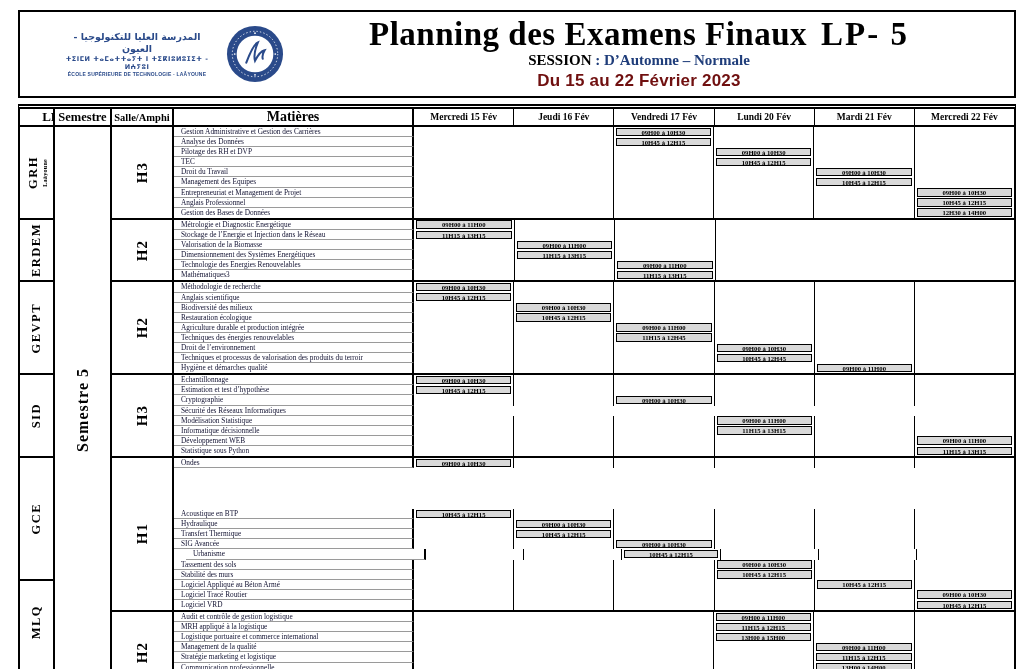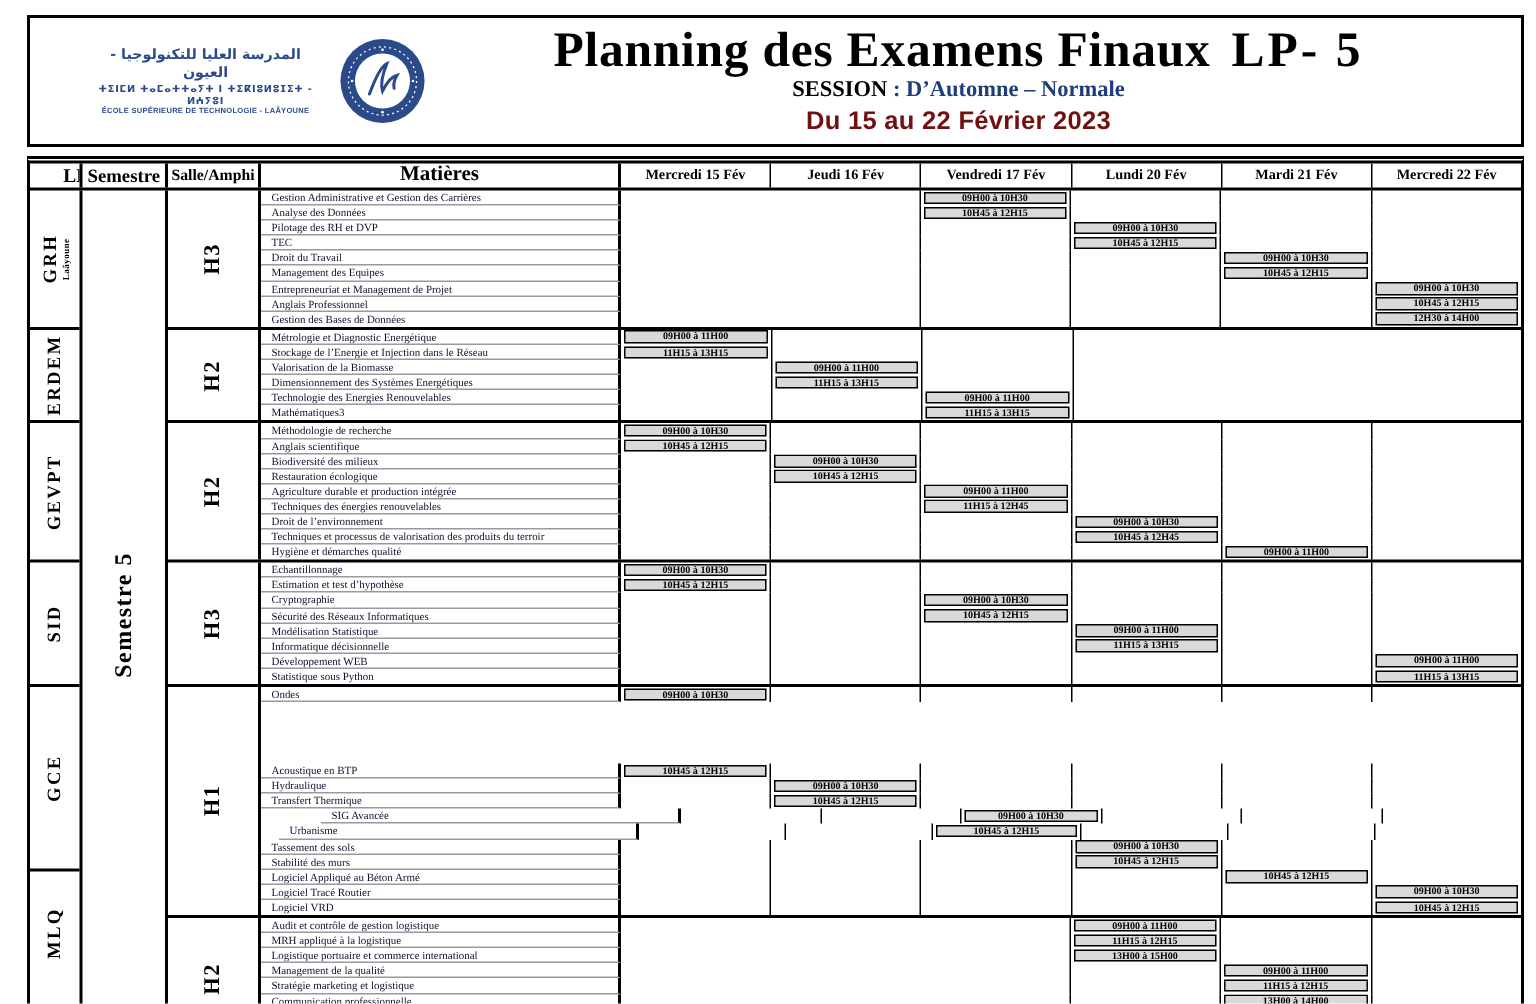--- a/index.html
+++ b/index.html
@@ -450,21 +450,21 @@
                 <div class="matiere">Cryptographie</div>
                 <div class="dcell first"></div>
                 <div class="dcell"></div>
                 <div class="dcell">
                   <div class="chip">09H00 à 10H30</div>
                 </div>
                 <div class="dcell"></div>
                 <div class="dcell"></div>
                 <div class="dcell"></div>
               </div>
-              <div class="srow" style="height: 10.1px;">
+              <div class="srow" style="height: 10.1px; flex-direction: column;">
                 <div class="matiere">Sécurité des Réseaux Informatiques</div>
                 <div class="dcell first"></div>
                 <div class="dcell"></div>
                 <div class="dcell">
                   <div class="chip">10H45 à 12H15</div>
                 </div>
                 <div class="dcell"></div>
                 <div class="dcell"></div>
                 <div class="dcell"></div>
               </div>
@@ -556,21 +556,21 @@
                 <div class="matiere">Transfert Thermique</div>
                 <div class="dcell first"></div>
                 <div class="dcell">
                   <div class="chip">10H45 à 12H15</div>
                 </div>
                 <div class="dcell"></div>
                 <div class="dcell"></div>
                 <div class="dcell"></div>
                 <div class="dcell"></div>
               </div>
-              <div class="srow" style="height: 10.1px; padding-left: 40px;">
+              <div class="srow" style="height: 10.1px;">
                 <div class="matiere">SIG Avancée</div>
                 <div class="dcell first"></div>
                 <div class="dcell"></div>
                 <div class="dcell">
                   <div class="chip">09H00 à 10H30</div>
                 </div>
                 <div class="dcell"></div>
                 <div class="dcell"></div>
                 <div class="dcell"></div>
               </div>

